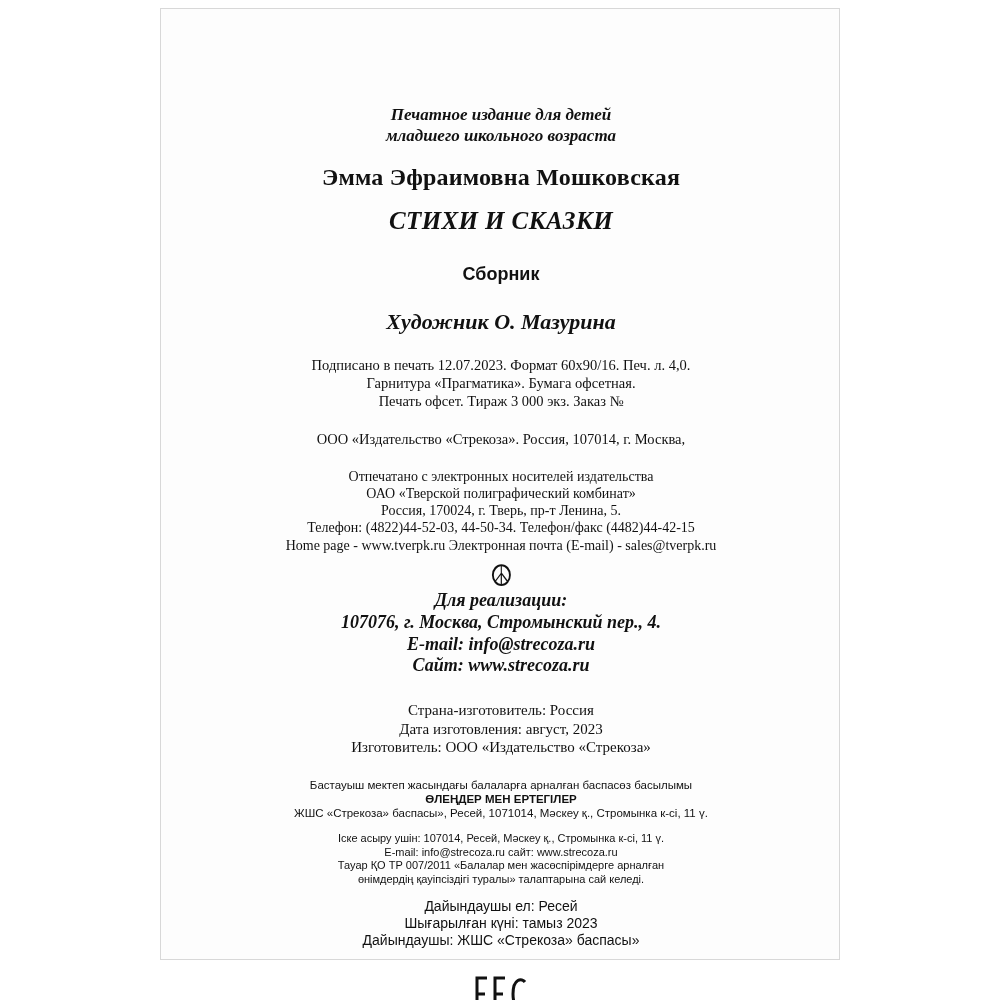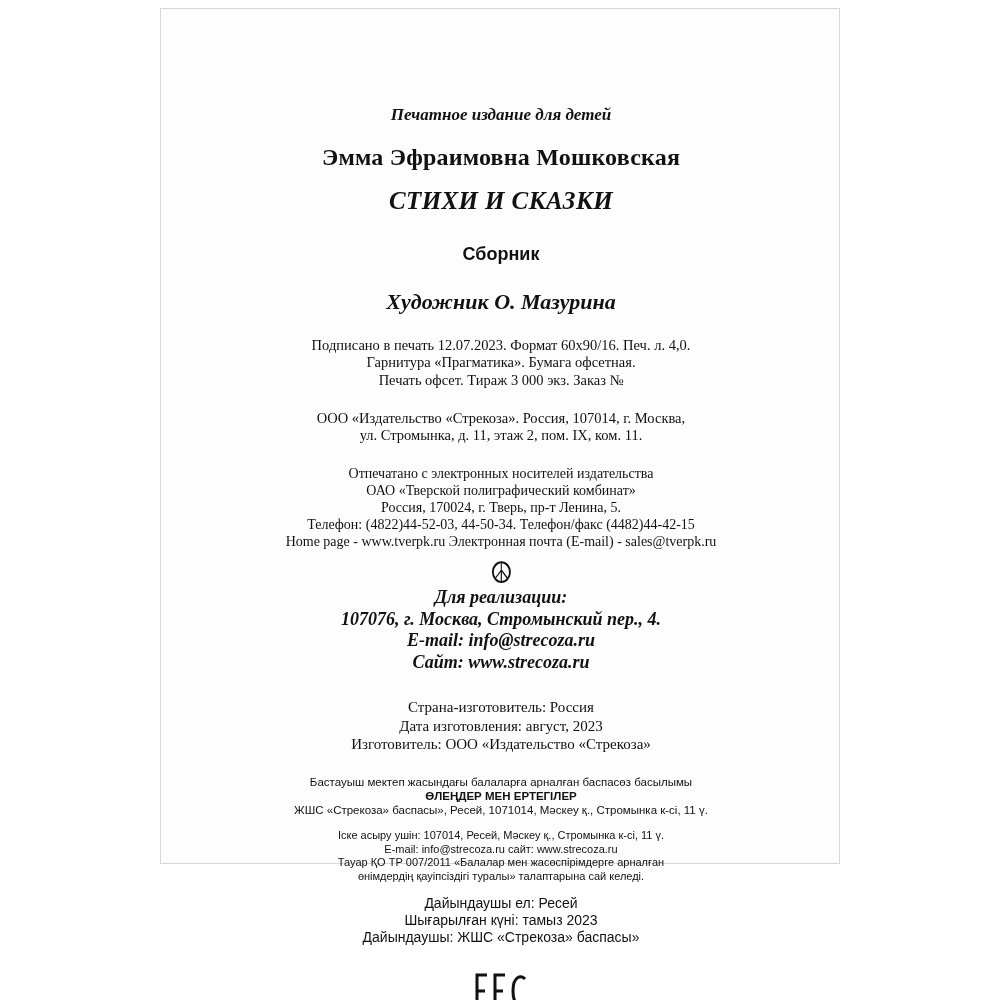--- a/index.html
+++ b/index.html
@@ -15,21 +15,21 @@
     width: 1000px;
     height: 1000px;
     background: #ffffff;
     overflow: hidden;
   }
   .sheet {
     position: absolute;
     left: 160px;
     top: 8px;
     width: 680px;
-    height: 856px;
+    height: 952px;
     background: #fdfdfd;
     border: 1px solid #d8d8d8;
     box-sizing: border-box;
   }
   .content {
     position: absolute;
     left: 0;
     top: 0;
     width: 680px;
     padding-top: 96px;
@@ -140,39 +140,39 @@
 </style>
 </head>
 <body>
 
 <div id="page">
   <div class="sheet">
     <div class="content">
 
       <div class="kicker">
         <div class="ln">Печатное издание для детей</div>
+        <div class="ln">младшего школьного возраста</div>
       </div>
 
       <div class="author">Эмма  Эфраимовна Мошковская</div>
 
       <div class="title">СТИХИ И СКАЗКИ</div>
 
       <div class="subtitle">Сборник</div>
 
       <div class="artist">Художник О. Мазурина</div>
 
       <div class="block b1">
         <div class="ln">Подписано в печать 12.07.2023. Формат 60х90/16. Печ. л. 4,0.</div>
         <div class="ln">Гарнитура «Прагматика». Бумага офсетная.</div>
         <div class="ln">Печать офсет. Тираж 3 000 экз. Заказ №</div>
       </div>
 
       <div class="block b2">
         <div class="ln">ООО «Издательство «Стрекоза». Россия, 107014, г. Москва,</div>
-        <div class="ln">ул. Стромынка, д. 11, этаж 2, пом. IX, ком. 11.</div>
       </div>
 
       <div class="block b3 small">
         <div class="ln">Отпечатано с электронных носителей издательства</div>
         <div class="ln">ОАО «Тверской полиграфический комбинат»</div>
         <div class="ln">Россия, 170024, г. Тверь, пр-т Ленина, 5.</div>
         <div class="ln">Телефон: (4822)44-52-03, 44-50-34. Телефон/факс (4482)44-42-15</div>
         <div class="ln">Home page - www.tverpk.ru  Электронная почта (E-mail) - sales@tverpk.ru</div>
       </div>
 

